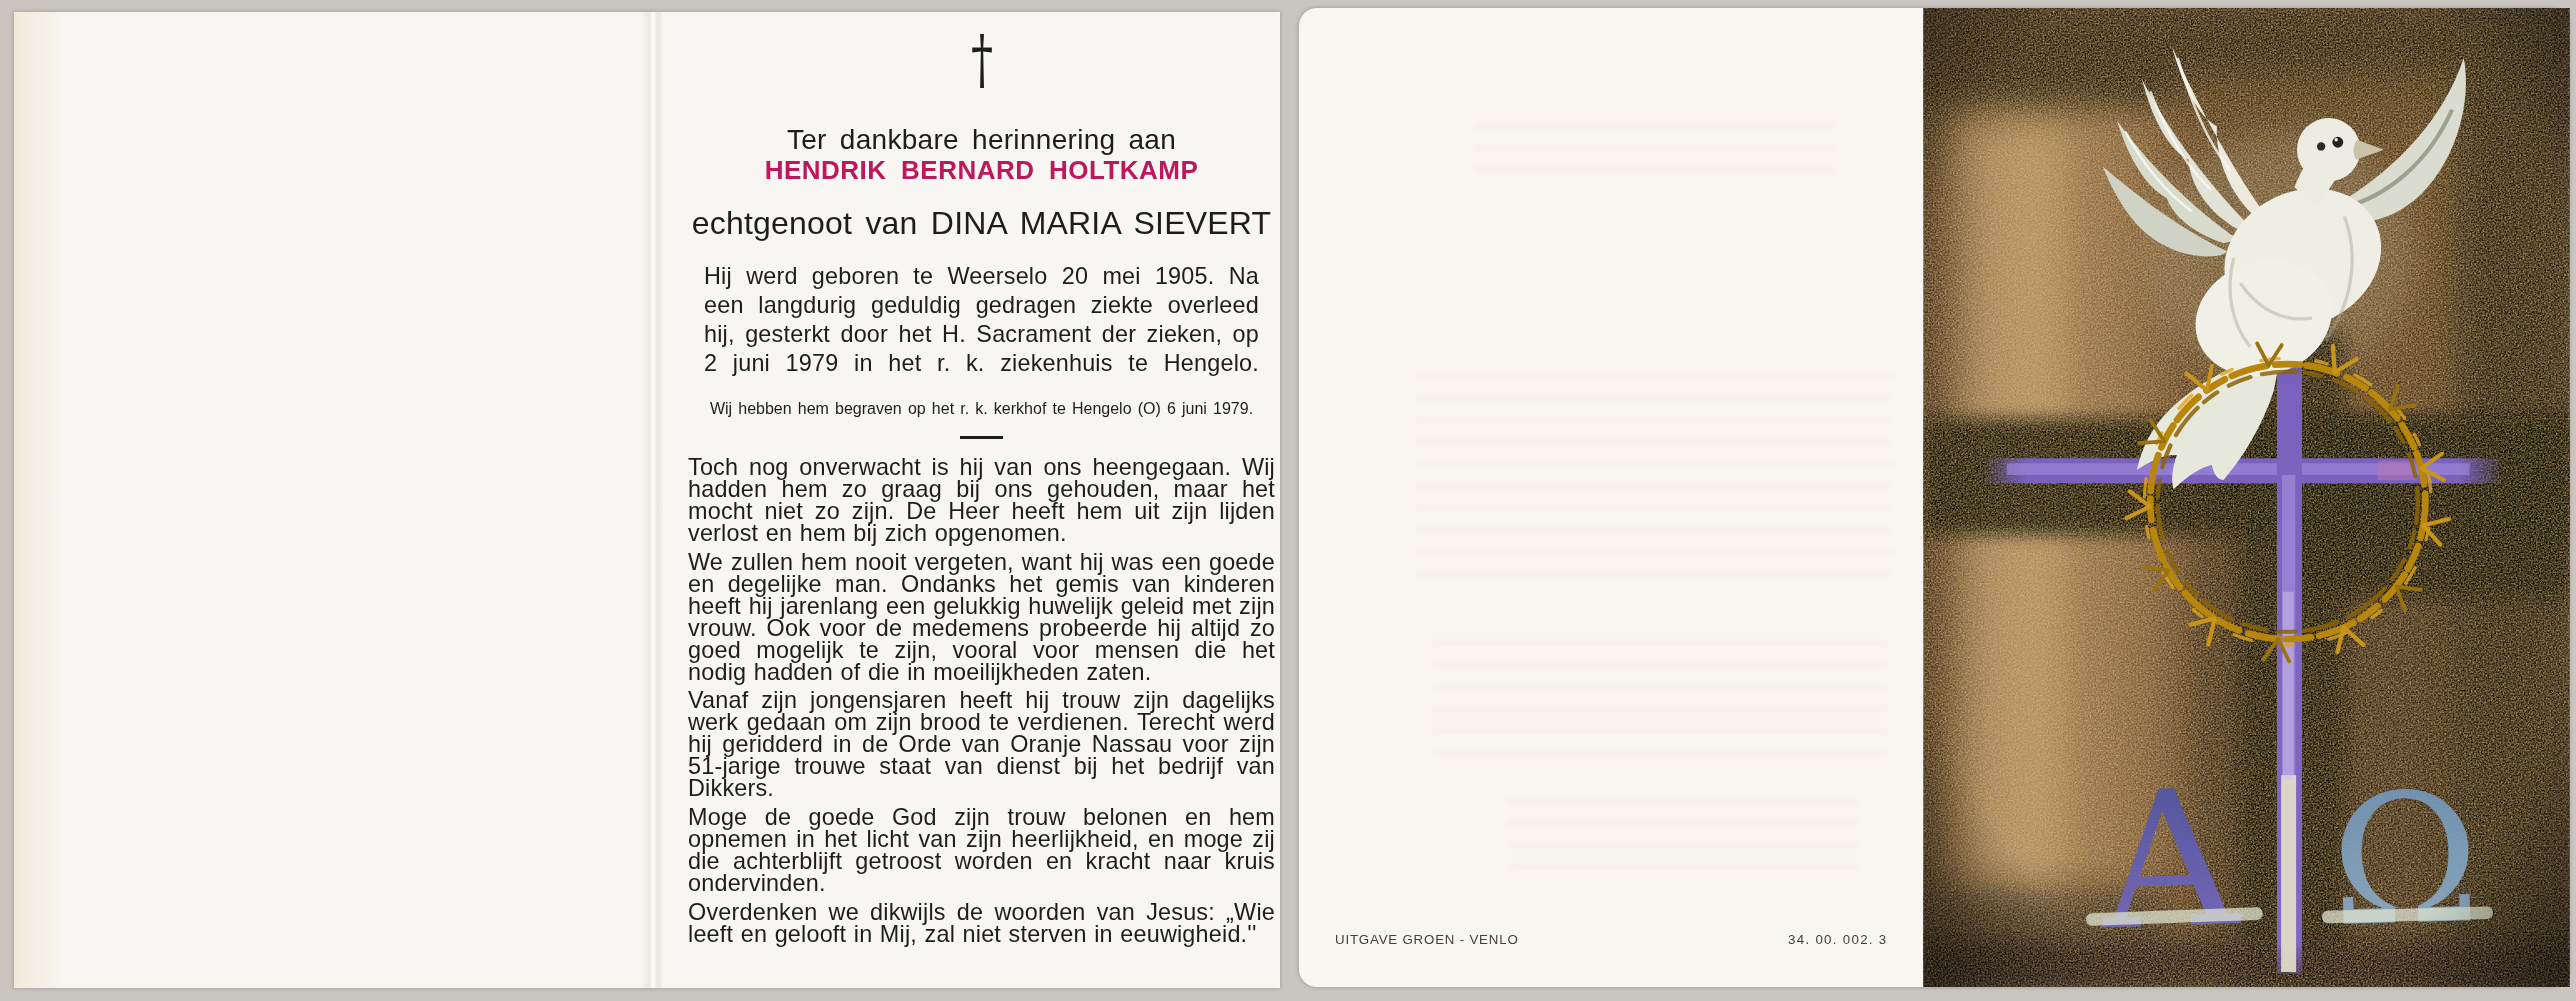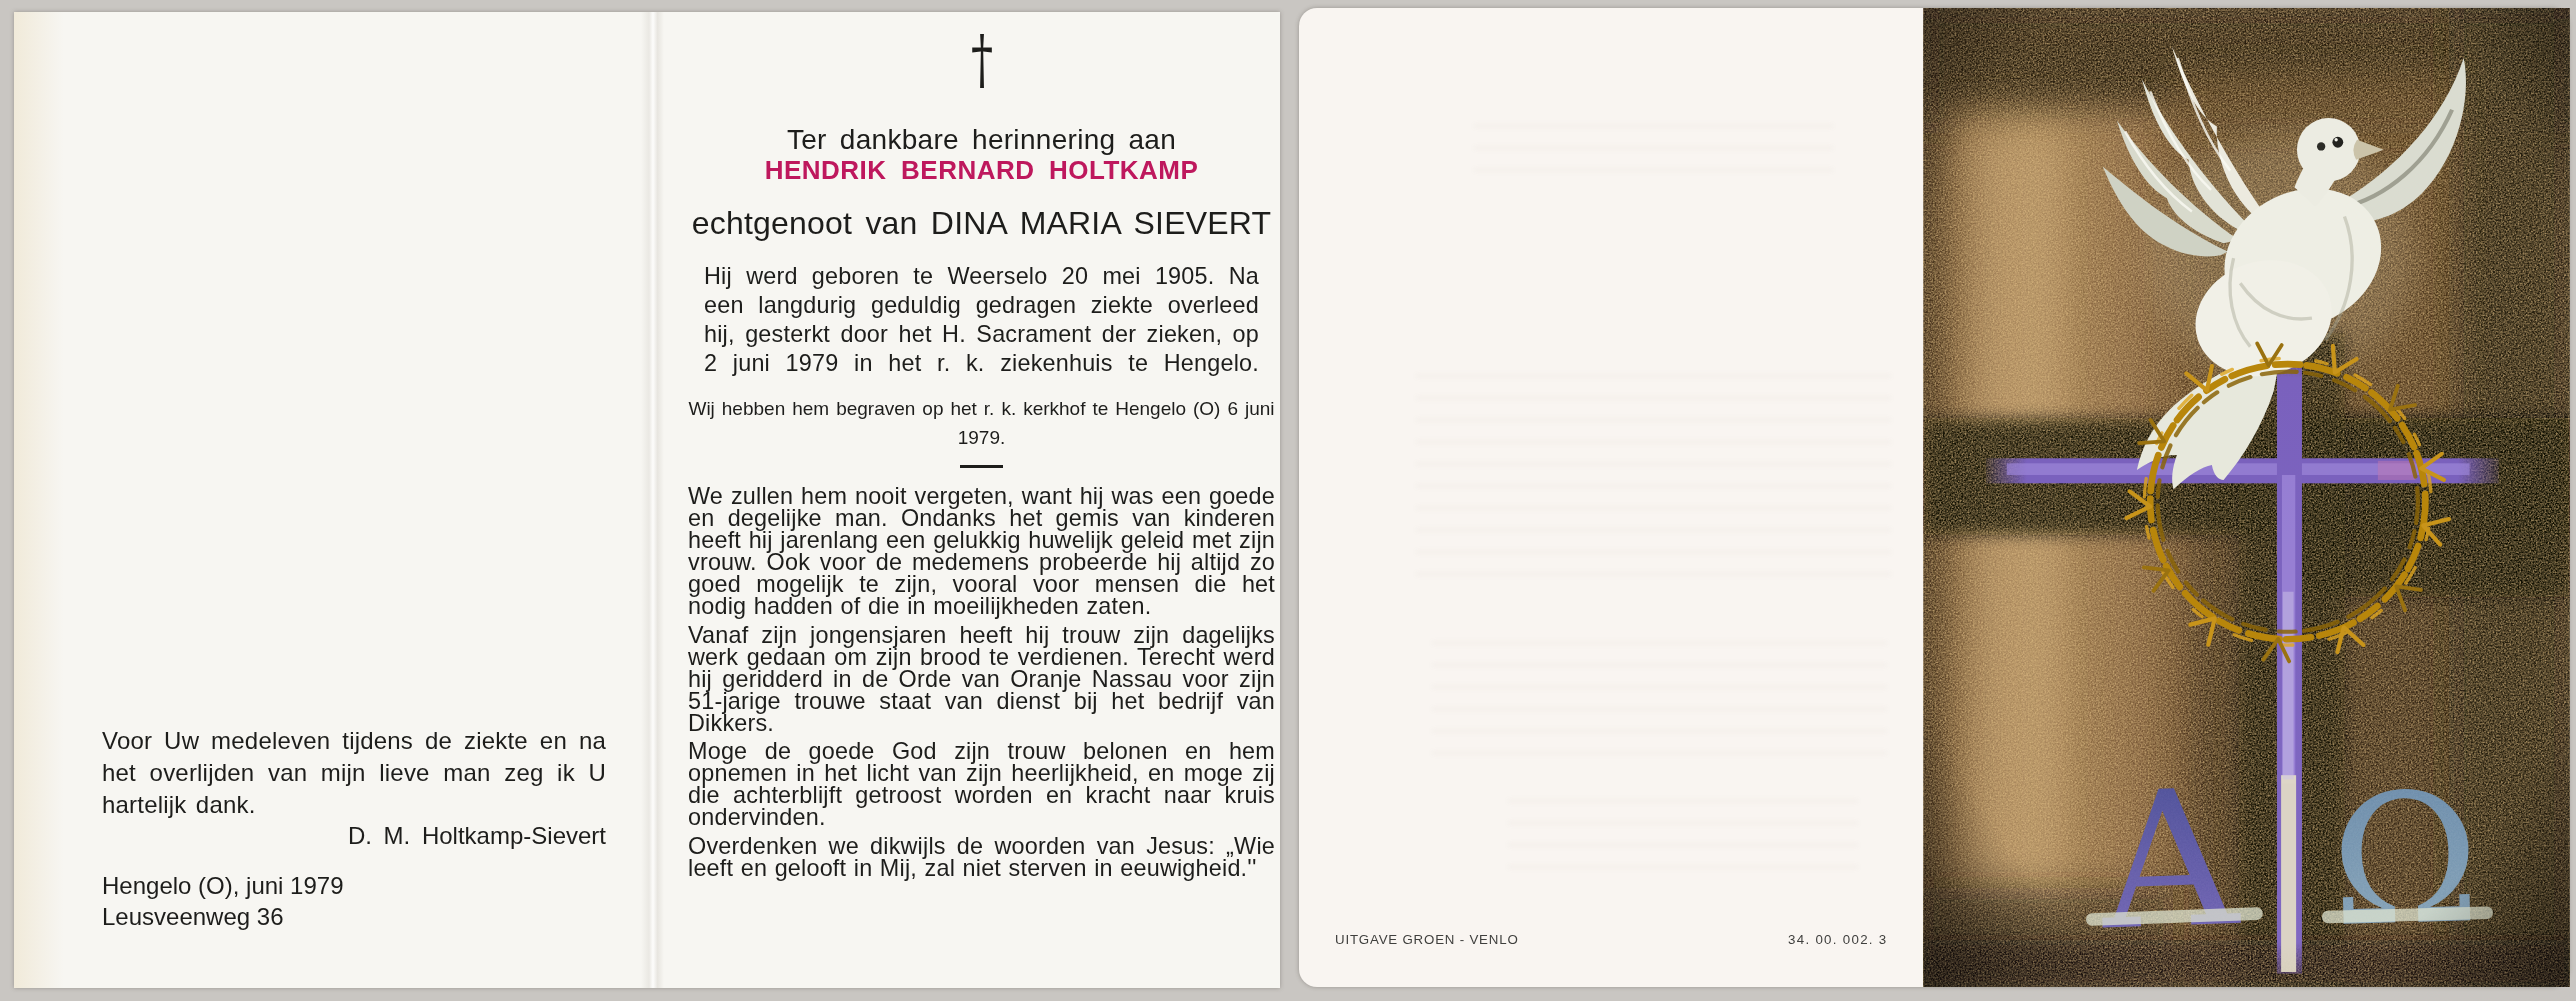--- a/index.html
+++ b/index.html
@@ -60,21 +60,21 @@
   .spouse {
     position:absolute; top:193px; width:100%; text-align:center;
     font-size:32px; word-spacing:4.2px; letter-spacing:0.2px;
   }
   .textcol { position:absolute; top:234px; width:100%; }
   .lead-par {
     font-size:23.4px; line-height:29px; text-align:justify; text-align-last:justify;
     word-spacing:1.7px; letter-spacing:0.2px; margin:16px;
   }
   .burial {
-    font-size:19px; line-height:29px; text-align:center; word-spacing:1.7px; margin:0;
+    font-size:16px; line-height:29px; text-align:center; word-spacing:1.7px; margin:0;
   }
   .divider {
     width:43px; height:3.3px; background:#1d1d1b; margin:13.3px auto 16.7px auto;
   }
   .mpar {
     font-size:23.4px; line-height:22px; text-align:justify;
     word-spacing:0.8px; letter-spacing:0.2px; margin:0 0 6.7px 0;
   }
   
   .ghost {
@@ -94,39 +94,34 @@
   .artwork-box { position:absolute; left:624px; top:0; width:647px; height:979px; }
   svg { display:block; }
 </style>
 </head>
 <body>
 
 <div class="card card-inside">
   <div class="left-tint"></div>
   <div class="fold"></div>
 
-  <div class="page-left">
-    <p class="thanks">Voor Uw medeleven tijdens de ziekte en na het overlijden van mijn lieve man zeg ik U hartelijk dank.</p>
-    <div class="signature">D. M. Holtkamp-Sievert</div>
-    <div class="place-date">Hengelo (O), juni 1979</div>
-    <div class="address">Leusveenweg 36</div>
-  </div>
 
   <div class="page-right">
     <div class="cross-glyph">
       <span>†</span>
     </div>
     <div class="intro">Ter dankbare herinnering aan</div>
     <div class="name">HENDRIK BERNARD HOLTKAMP</div>
     <div class="spouse">echtgenoot van DINA MARIA SIEVERT</div>
 
     <div class="textcol">
       <p class="lead-par">Hij werd geboren te Weerselo 20 mei 1905. Na een langdurig geduldig gedragen ziekte overleed hij, gesterkt door het H. Sacrament der zieken, op 2 juni 1979 in het r. k. ziekenhuis te Hengelo.</p>
       <p class="burial">Wij hebben hem begraven op het r. k. kerkhof te Hengelo (O) 6 juni 1979.</p>
       <div class="divider"></div>
+      <p class="mpar">Toch nog onverwacht is hij van ons heengegaan. Wij hadden hem zo graag bij ons gehouden, maar het mocht niet zo zijn. De Heer heeft hem uit zijn lijden verlost en hem bij zich opgenomen.</p>
       <p class="mpar">We zullen hem nooit vergeten, want hij was een goede en degelijke man. Ondanks het gemis van kinderen heeft hij jarenlang een gelukkig huwelijk geleid met zijn vrouw. Ook voor de medemens probeerde hij altijd zo goed mogelijk te zijn, vooral voor mensen die het nodig hadden of die in moeilijkheden zaten.</p>
       <p class="mpar">Vanaf zijn jongensjaren heeft hij trouw zijn dagelijks werk gedaan om zijn brood te verdienen. Terecht werd hij geridderd in de Orde van Oranje Nassau voor zijn 51-jarige trouwe staat van dienst bij het bedrijf van Dikkers.</p>
       <p class="mpar">Moge de goede God zijn trouw belonen en hem opnemen in het licht van zijn heerlijkheid, en moge zij die achterblijft getroost worden en kracht naar kruis ondervinden.</p>
       <p class="mpar">Overdenken we dikwijls de woorden van Jesus: „Wie leeft en gelooft in Mij, zal niet sterven in eeuwigheid.''</p>
     </div>
   </div>
 </div>
 
 <div class="card card-back">
   <div class="ghost g1"></div>

